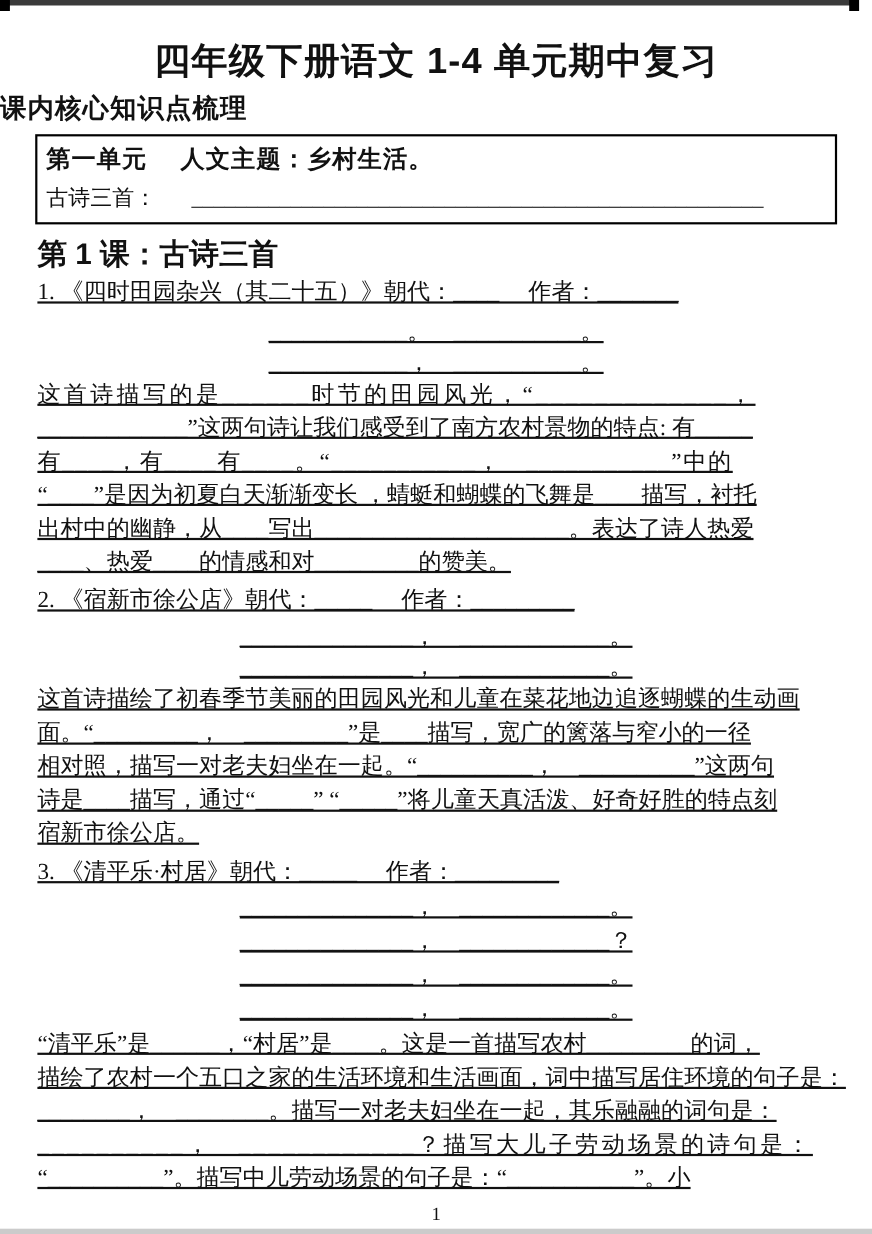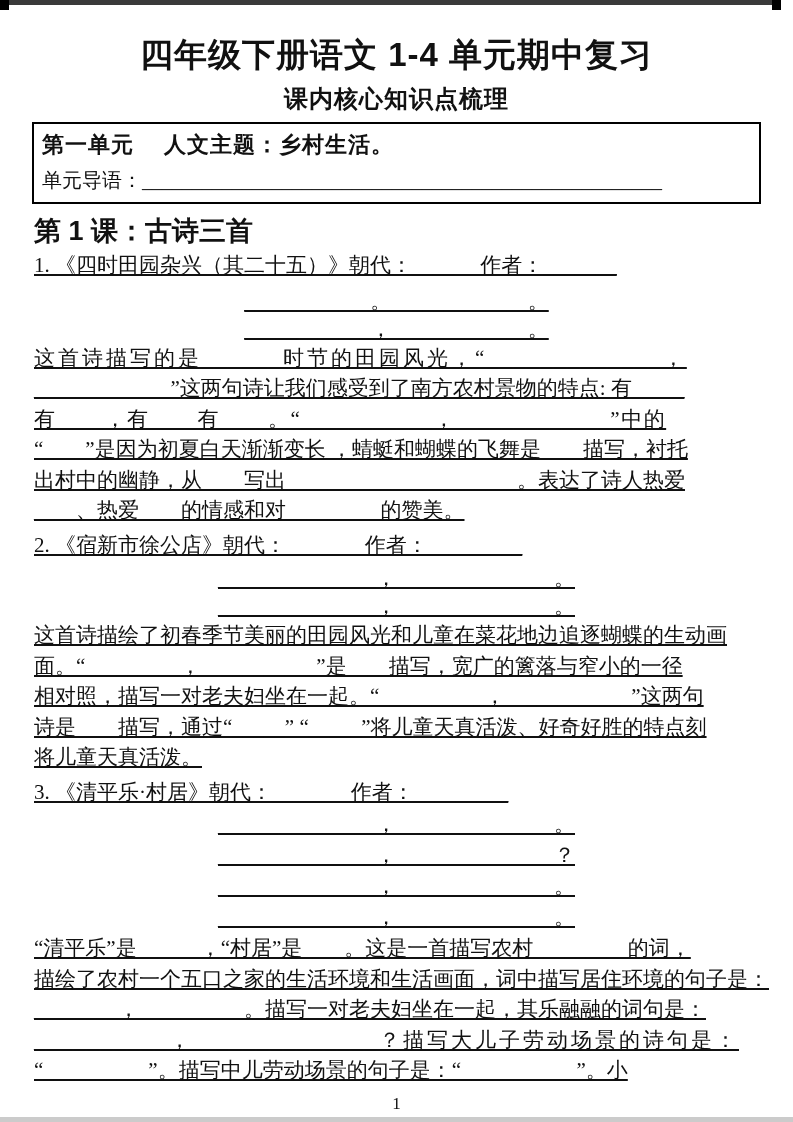--- a/index.html
+++ b/index.html
@@ -29,21 +29,20 @@
     margin-top: 32px;
     text-align: center;
     font-family: "Liberation Sans", "DejaVu Sans", sans-serif;
     font-weight: 700;
     font-size: 33px;
     line-height: 46px;
     letter-spacing: 1px;
   }
   .subtitle {
     margin-top: 6px;
-    text-align: center;
     font-family: "Liberation Sans", "DejaVu Sans", sans-serif;
     font-weight: 700;
     font-size: 24px;
     line-height: 30px;
     letter-spacing: 1px;
   }
   .unit-box {
     margin: 8px 32px 0 32px;
     border: 2px solid #000;
     padding: 6px 8px 8px 8px;
@@ -55,21 +54,21 @@
     font-size: 22px;
     line-height: 30px;
     letter-spacing: 1px;
   }
   .unit-intro {
     margin-top: 6px;
     font-size: 20px;
     line-height: 28px;
     white-space: nowrap;
   }
-  .unit-intro .blank { letter-spacing: 0; }
+  .unit-intro .blank { letter-spacing: 0; margin-left: 32px; }
   .lesson-heading {
     margin: 12px 0 0 34px;
     font-family: "Liberation Sans", "DejaVu Sans", sans-serif;
     font-weight: 700;
     font-size: 27px;
     line-height: 30px;
   }
   .content {
     margin: 0 34px;
     font-size: 21px;
@@ -99,21 +98,21 @@
 
   <div class="top-edge"></div>
   <span class="edge-mark left"></span>
   <span class="edge-mark right"></span>
 
   <h1 class="title">四年级下册语文 1-4 单元期中复习</h1>
   <h2 class="subtitle">课内核心知识点梳理</h2>
 
   <div class="unit-box">
     <div class="unit-heading">第一单元　 人文主题：乡村生活。</div>
-    <div class="unit-intro"><span>单元导语：</span><span class="blank">____________________________________________________</span></div>
+    <div class="unit-intro"><span>古诗三首：</span><span class="blank">____________________________________________________</span></div>
   </div>
 
   <div class="lesson-heading">第 1 课：古诗三首</div>
 
   <div class="content">
 
     <div class="poem-group g1">
       <div class="poem-head">1. 《四时田园杂兴（其二十五）》朝代：____ 　作者：_______</div>
       <div class="poem-lines">
         <div class="poem-line">____________。　___________。</div>
@@ -133,21 +132,21 @@
       <div class="poem-head">2. 《宿新市徐公店》朝代：_____ 　作者：_________</div>
       <div class="poem-lines">
         <div class="poem-line">_______________，　_____________。</div>
         <div class="poem-line">_______________，　_____________。</div>
       </div>
       <div class="analysis">
         <div class="analysis-line">这首诗描绘了初春季节美丽的田园风光和儿童在菜花地边追逐蝴蝶的生动画</div>
         <div class="analysis-line">面。“_________，　_________”是____描写，宽广的篱落与窄小的一径</div>
         <div class="analysis-line">相对照，描写一对老夫妇坐在一起。“__________，　__________”这两句</div>
         <div class="analysis-line">诗是____描写，通过“_____” “_____”将儿童天真活泼、好奇好胜的特点刻</div>
-        <div class="analysis-line">将儿童天真活泼。</div>
+        <div class="analysis-line">宿新市徐公店。</div>
       </div>
     </div>
 
     <div class="poem-group g3">
       <div class="poem-head">3. 《清平乐·村居》朝代：_____ 　作者：_________</div>
       <div class="poem-lines">
         <div class="poem-line">_______________，　_____________。</div>
         <div class="poem-line">_______________，　_____________？</div>
         <div class="poem-line">_______________，　_____________。</div>
         <div class="poem-line">_______________，　_____________。</div>

